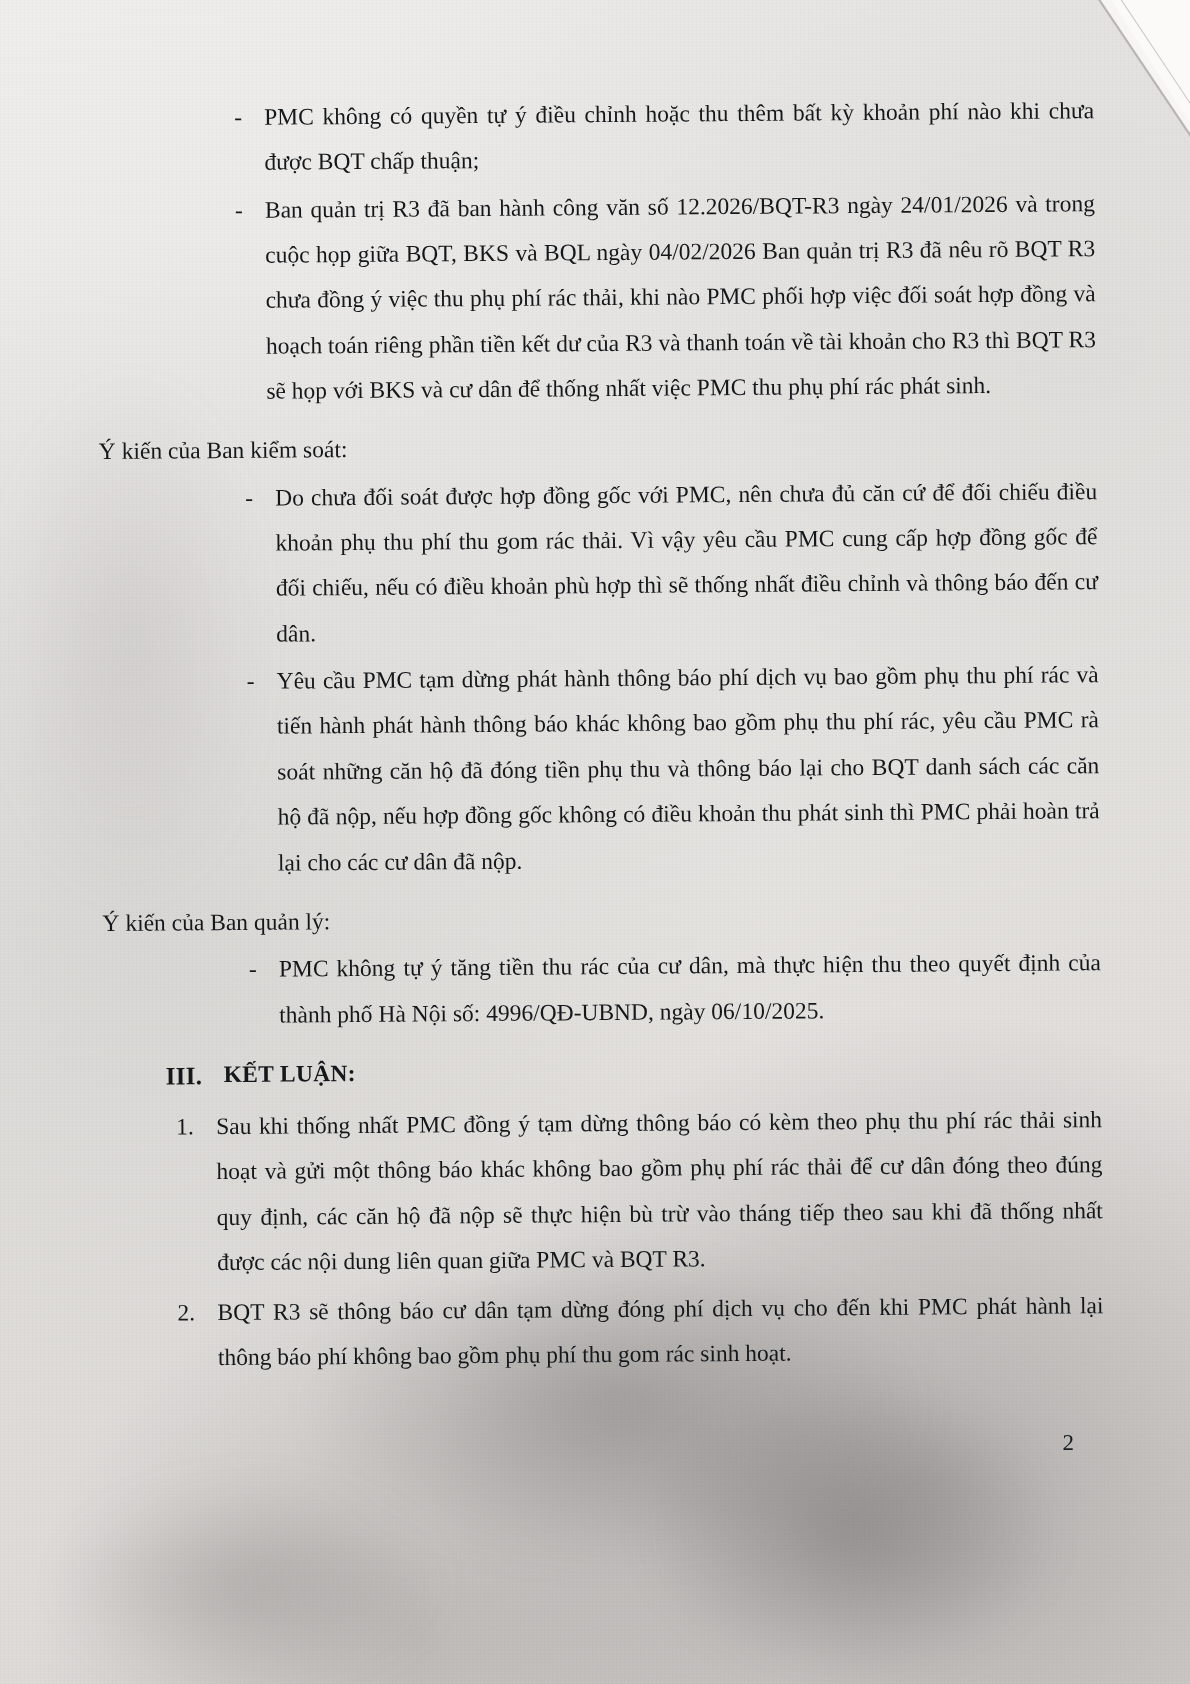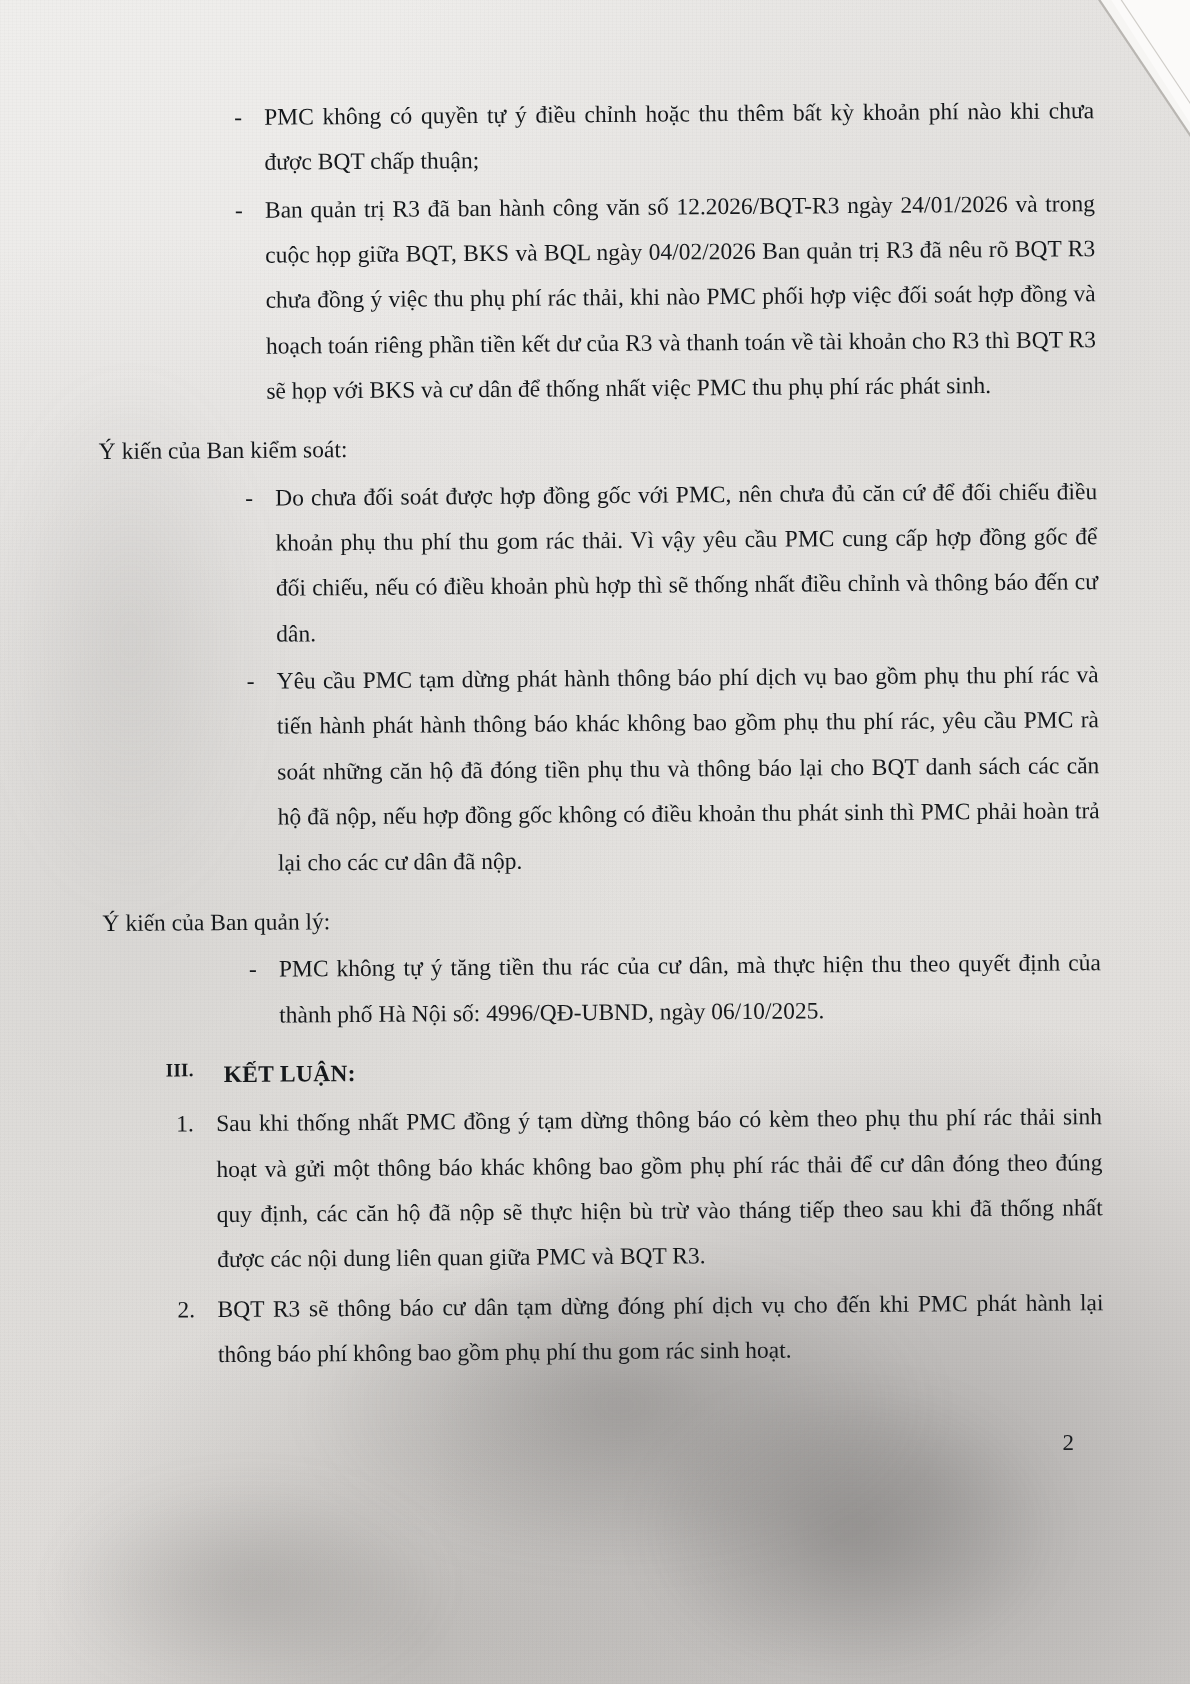--- a/index.html
+++ b/index.html
@@ -109,21 +109,21 @@
     flex: 0 0 auto;
     width: 40px;
     text-align: left;
     font-size: 23.5px;
     line-height: 1.93;
   }
   .romnum {
     flex: 0 0 auto;
     width: 58px;
     font-weight: bold;
-    font-size: 19px;
+    font-size: 25px;
     line-height: 1.93;
   }
   .txt {
     flex: 1 1 auto;
     text-align: justify;
     text-justify: inter-word;
   }
   .level-1 { margin-left: 138px; }     
   .level-1b { margin-left: 146px; }
   .heading-line {

